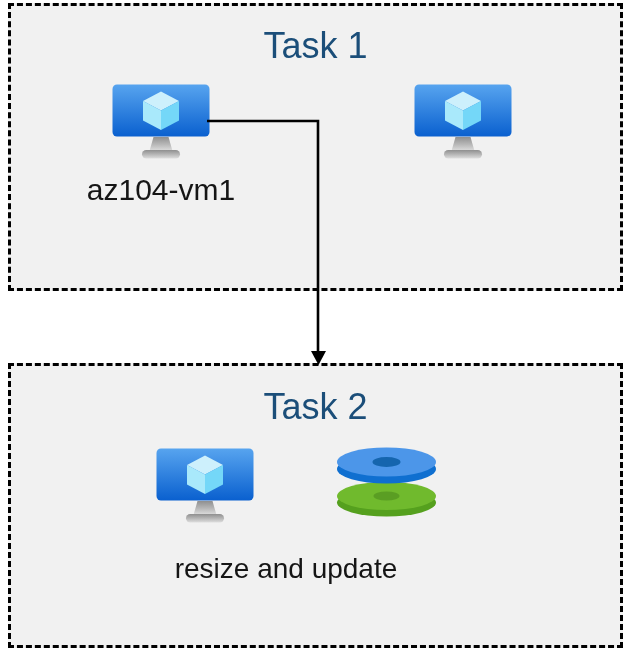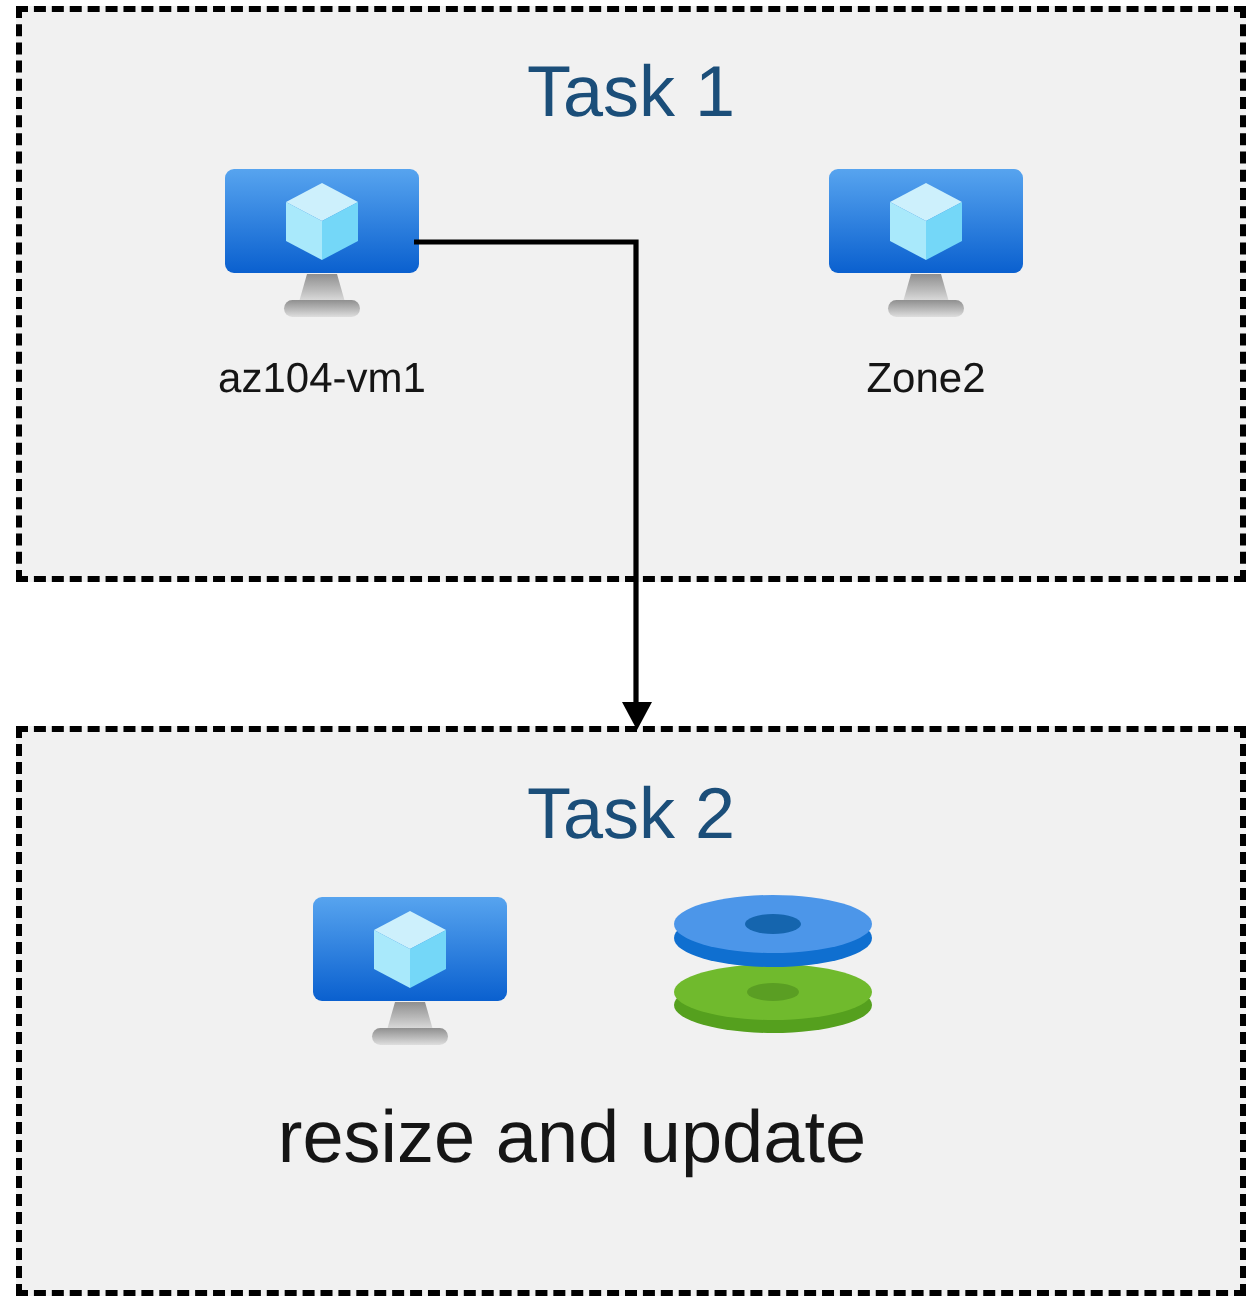--- a/index.html
+++ b/index.html
@@ -21,25 +21,25 @@
   .box2{left:8px;top:363px;width:615px;height:285px;}
   .task-title{
     position:absolute;left:0;right:0;text-align:center;
     color:var(--title);font-size:36px;line-height:44px;font-weight:400;
     letter-spacing:0px;
   }
   .box1 .task-title{top:18px;}
   .box2 .task-title{top:19px;}
   .node-label{
     position:absolute;text-align:center;color:var(--label);
-    font-size:21px;line-height:36px;
+    font-size:30px;line-height:36px;
   }
   .caption{
     position:absolute;text-align:center;color:var(--label);
-    font-size:37px;line-height:40px;
+    font-size:28px;line-height:40px;
   }
   .icon-abs{position:absolute;}
   .overlay{
     position:absolute;left:0;top:0;width:628px;height:654px;
     pointer-events:none;
   }
   .hidden-defs{position:absolute;width:0;height:0;overflow:hidden;}
 </style>
 </head>
 <body>
@@ -83,21 +83,20 @@
         <use href="#vm-icon"></use>
       </svg>
     <div class="node-label" style="left:40px;top:166px;width:220px;">
       <div>az104-vm1</div>
     </div>
 
     <svg class="icon-abs" style="left:403px;top:78px;" width="98" height="76">
         <use href="#vm-icon"></use>
       </svg>
     <div class="node-label" style="left:342px;top:166px;width:220px;">
-      <div>Zone2</div>
     </div>
   </div>
 
   <div class="task-box box2">
     <div class="task-title">Task 2</div>
 
     <svg class="icon-abs" style="left:145px;top:82px;" width="98" height="76">
         <use href="#vm-icon"></use>
       </svg>
     <svg class="icon-abs" style="left:325px;top:81px;" width="101" height="70">

